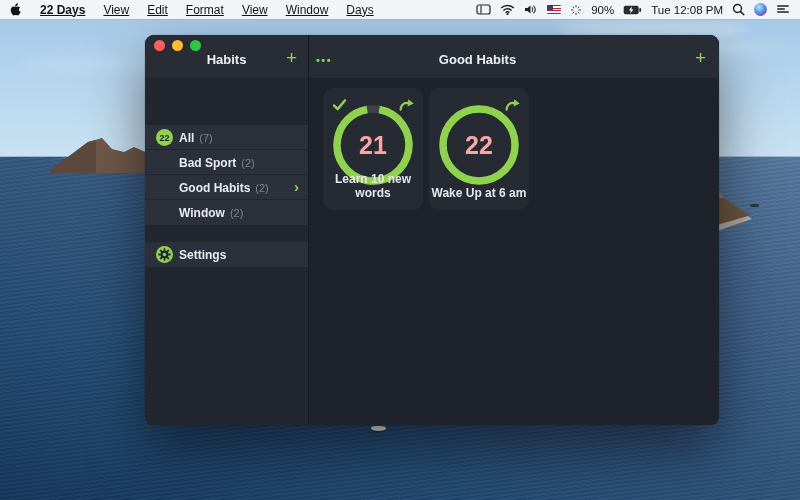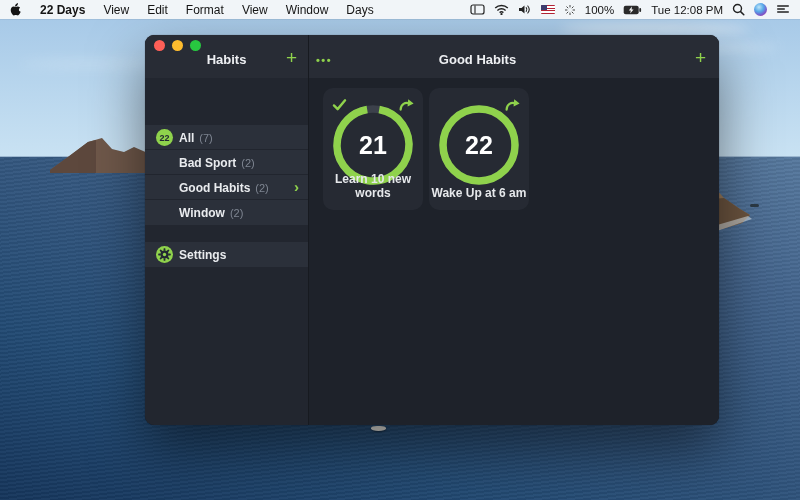--- a/index.html
+++ b/index.html
@@ -19,21 +19,21 @@
   .land-svg { position:absolute; left:0; top:0; }
   .boat-small { position:absolute; left:371px; top:426px; width:15px; height:5px; background:#e8e6e0;
                 border-radius:40% 40% 50% 50%; box-shadow:0 1px 2px rgba(0,0,0,.4); }
   .boat-far { position:absolute; left:750px; top:204px; width:9px; height:3px; background:#2c3a45; border-radius:2px; }
 
   
   .menubar { position:absolute; left:0; top:0; width:800px; height:19px;
              background:rgba(247,248,250,.92); display:flex; align-items:center;
              font-size:12px; color:#141414; z-index:50; box-shadow:0 0 1px rgba(0,0,0,.3); }
   .menubar .left { display:flex; align-items:center; gap:0; }
-  .menu-item { padding:0 9px; height:19px; display:flex; align-items:center; cursor:default; }
+  .menu-item { padding:0 9px; height:19px; display:flex; align-items:center; cursor:default;text-decoration:underline; }
   .menu-item.appname { font-weight:bold; }
   .menubar .right { margin-left:auto; display:flex; align-items:center; gap:9px; padding-right:10px; }
   .status-item { display:flex; align-items:center; height:19px; }
   .status-text { font-size:11.5px; }
   .flag { width:14px; height:9px; position:relative; overflow:hidden; border-radius:1px;
           background:repeating-linear-gradient(180deg,#b22234 0 1.3px,#fff 1.3px 2.6px); }
   .flag::before { content:""; position:absolute; left:0; top:0; width:6px; height:5px; background:#3c3b6e; }
   .siri-orb { width:13px; height:13px; border-radius:50%;
               background:radial-gradient(circle at 38% 32%, #bfe6f8 0%, #57a8e8 38%, #7a55c9 68%, #e0567c 100%); }
 
@@ -68,21 +68,21 @@
   .gear-wrap { position:absolute; left:11px; top:4px; width:17px; height:17px; }
 
   .main { position:absolute; left:164px; top:43px; right:0; bottom:0; background:#1e222a; }
   .cards { position:absolute; left:14px; top:10px; display:flex; gap:6px; }
   .card { width:100px; height:122px; background:#262a33; border-radius:10px; position:relative; cursor:default; }
   .card .check { position:absolute; left:9px; top:9px; }
   .card .redo { position:absolute; right:9px; top:9px; }
   .ringbox { position:absolute; left:8px; top:15px; width:84px; height:84px; }
   .ring-value { position:absolute; left:0; top:15px; width:100px; height:84px;
                 display:flex; align-items:center; justify-content:center;
-                font-size:25px; font-weight:bold; color:#ffffff; }
+                font-size:25px; font-weight:bold; color:#fca5a5; }
   .card-label { position:absolute; left:0; bottom:10px; width:100%; text-align:center;
                 font-size:12px; font-weight:600; color:#e6e8eb; }
 </style>
 </head>
 <body>
 
 <div class="desktop">
   <div class="sky"></div>
   <div class="cloud" style="left:560px;top:24px;width:190px;height:10px;"></div>
   <div class="cloud" style="left:660px;top:44px;width:120px;height:7px;opacity:.6;"></div>
@@ -149,21 +149,21 @@
             <line x1="6" y1="8.6" x2="6" y2="11"></line>
           <line x1="1" y1="6" x2="3.4" y2="6"></line>
             <line x1="8.6" y1="6" x2="11" y2="6"></line>
           <line x1="2.5" y1="2.5" x2="4.2" y2="4.2"></line>
             <line x1="7.8" y1="7.8" x2="9.5" y2="9.5"></line>
           <line x1="9.5" y1="2.5" x2="7.8" y2="4.2"></line>
             <line x1="4.2" y1="7.8" x2="2.5" y2="9.5"></line>
         </g>
       </svg>
     </div>
-    <div class="status-item status-text">100%</div>
+    <div class="status-item status-text">90%</div>
     <div class="status-item">
       <svg width="19" height="10" viewBox="0 0 19 10">
         <rect x="0.7" y="0.7" width="15" height="8.6" rx="2" fill="#2a2a2a"></rect>
         <rect x="16.3" y="3" width="1.8" height="4" rx="1" fill="#2a2a2a"></rect>
         <polygon points="9,1.6 5.8,5.4 7.8,5.4 7.2,8.6 10.6,4.6 8.6,4.6" fill="#f5f5f5"></polygon>
       </svg>
     </div>
     <div class="status-item status-text">Tue 12:08 PM</div>
     <div class="status-item">
       <svg width="13" height="13" viewBox="0 0 13 13">

